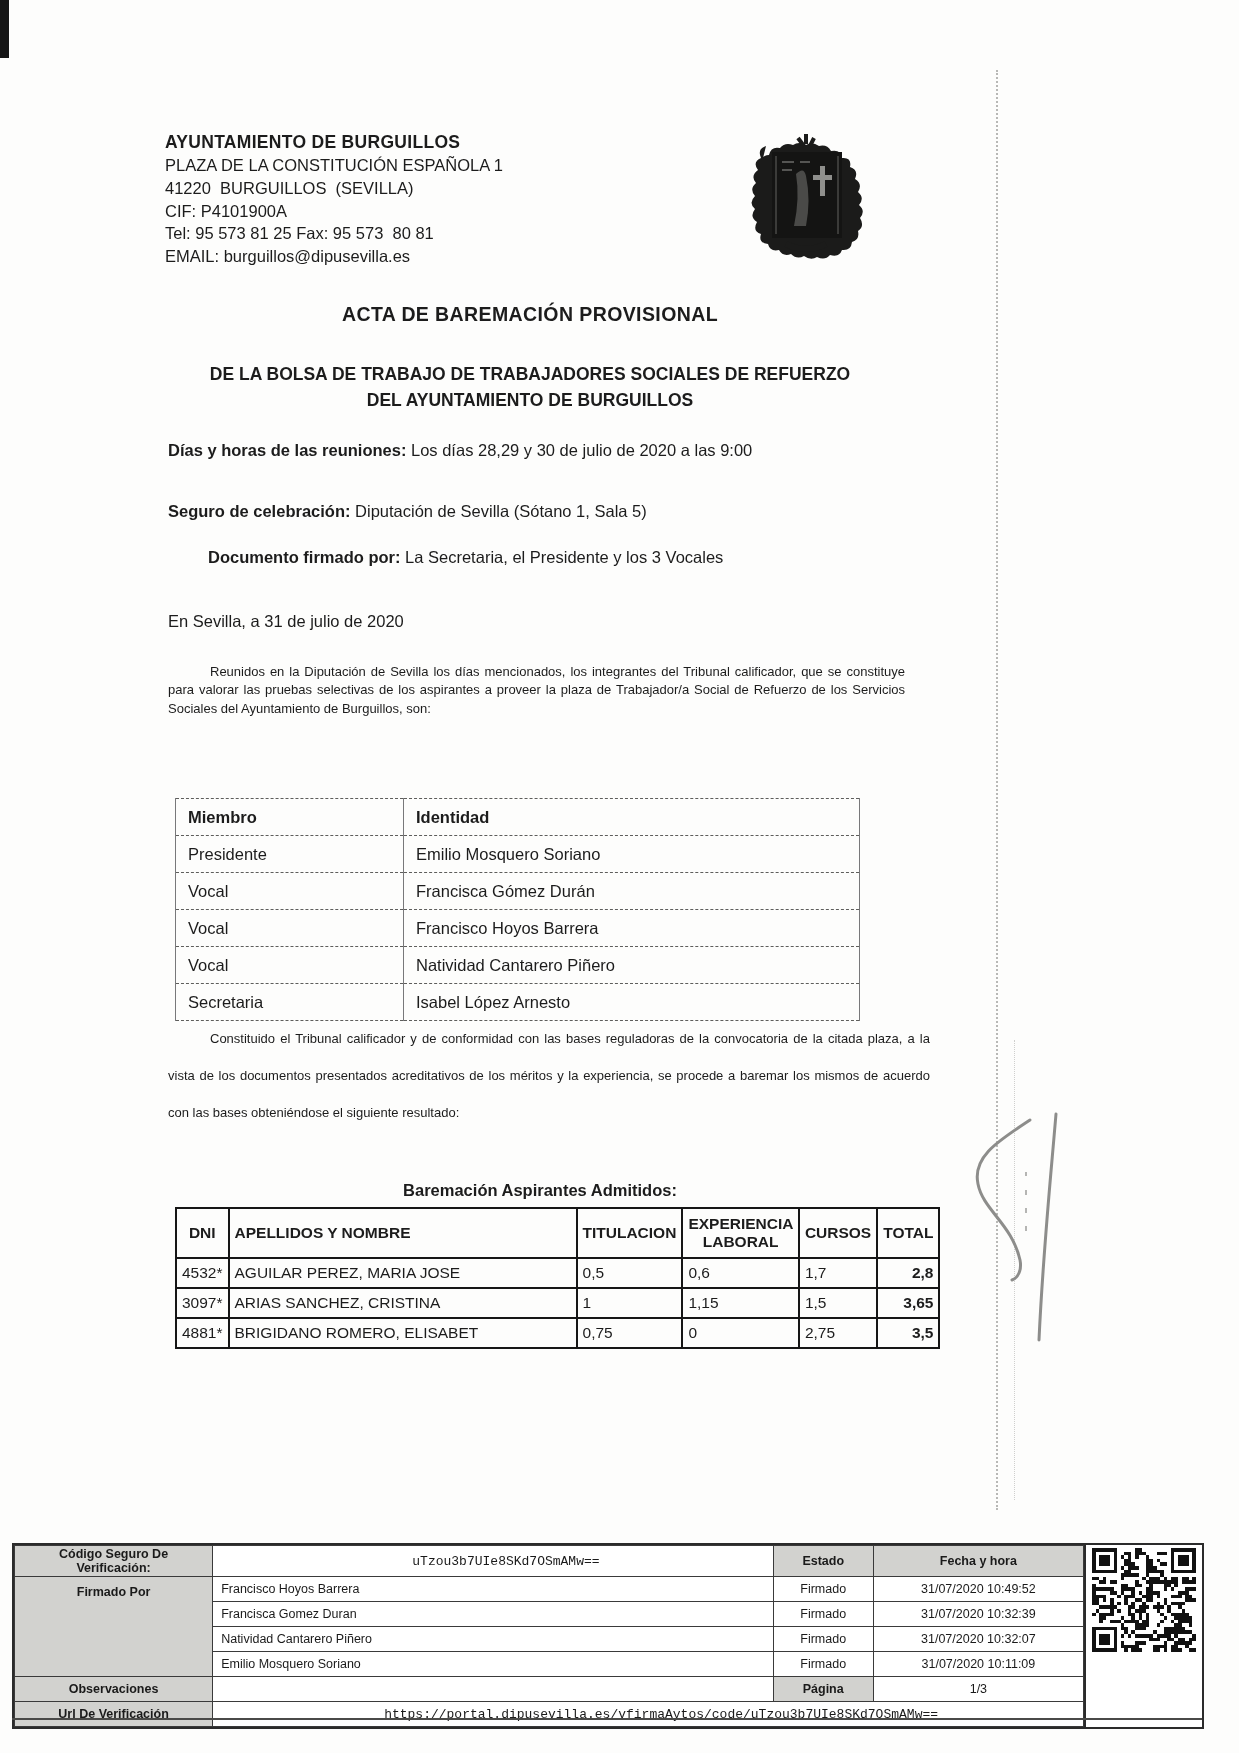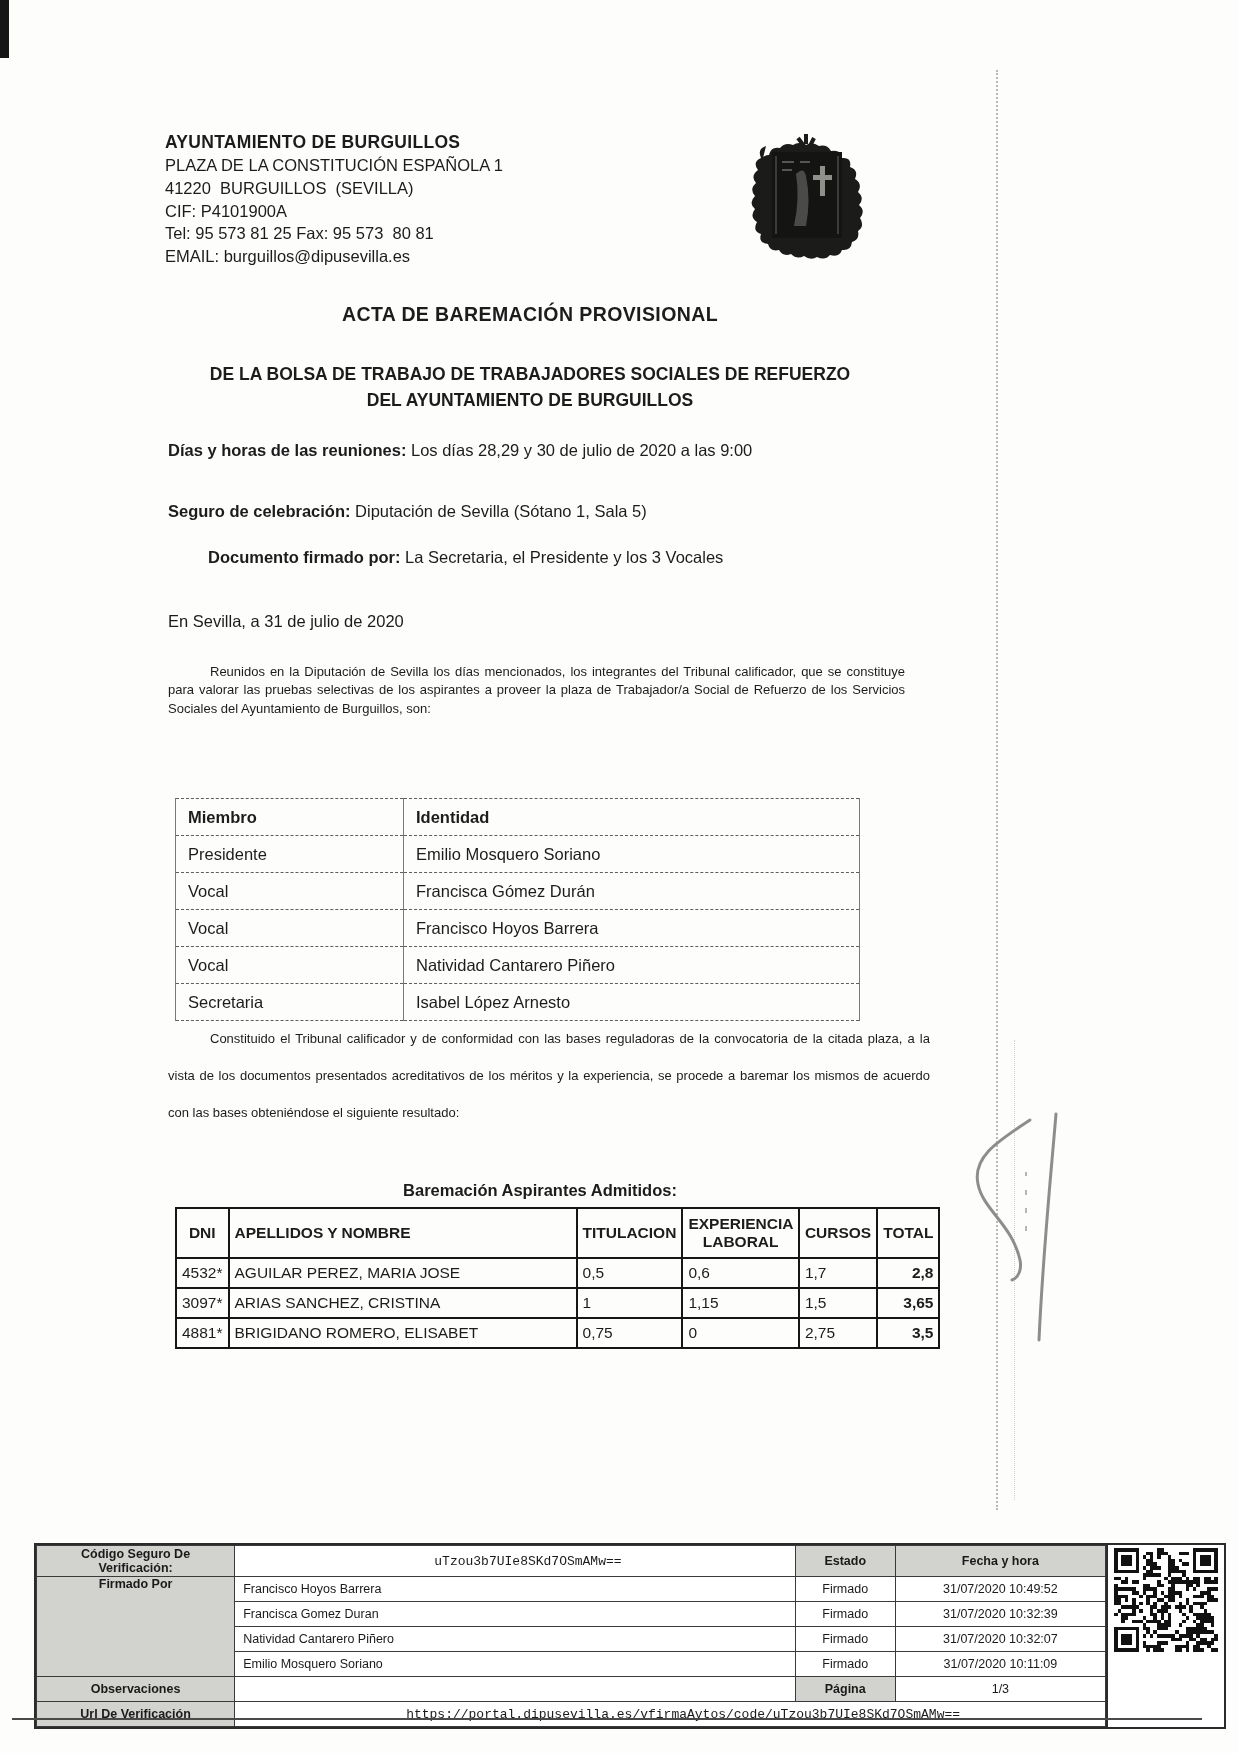--- a/index.html
+++ b/index.html
@@ -54,27 +54,27 @@
   .col-exp{width:112px;} .col-cur{width:66px;} .col-tot{width:56px;}
   .scores .num{text-align:left;}
   .scores .tot{text-align:right;font-weight:700;}
   .scores .dni,.scores .nom{text-align:left;}
   
   .signature{left:942px;top:1112px;width:135px;height:235px;}
   
   .footer-box{
     left:12px;top:1543px;width:1188px;
     border:2px solid #2b2b2b;
-    display:flex;align-items:stretch;background:#fff;margin-left:22px;
+    display:flex;align-items:stretch;background:#fff;
   }
   .footer-underline{left:12px;top:1718px;width:1190px;height:2px;background:#4a4a48;}
   .vtable{width:1070px;border-collapse:collapse;font-size:12.5px;table-layout:fixed;color:#1a1a1a;}
   .vtable td{border:1px solid #3a3a3a;height:22px;padding:1px 8px;vertical-align:middle;background:#fff;}
   .vtable .lbl{background:#d2d2cf;font-weight:700;text-align:center;}
-  .vtable .top{vertical-align:top;padding-top:0;}
+  .vtable .top{vertical-align:top;padding-top:8px;}
   .vtable .center{text-align:center;}
   .vtable .mono{font-family:"Liberation Mono","DejaVu Sans Mono",monospace;font-size:13px;padding-left:34px;}
   .vc-1{width:198px;} .vc-2{width:560px;} .vc-3{width:100px;} .vc-4{width:210px;}
   .qr-zone{flex:1;border-left:2px solid #2b2b2b;display:flex;justify-content:center;align-items:flex-start;padding-top:3px;background:#fff;}
   .qr-zone svg{width:104px;height:104px;}
 </style>
 </head>
 <body>
 
 <div class="page">

